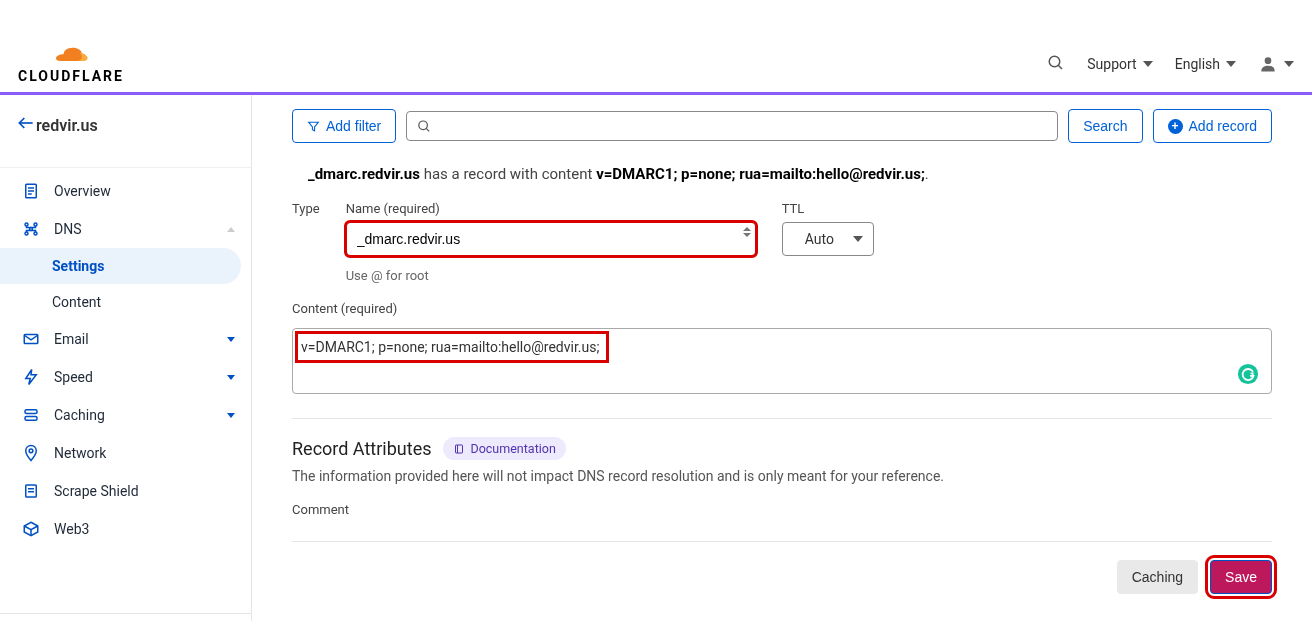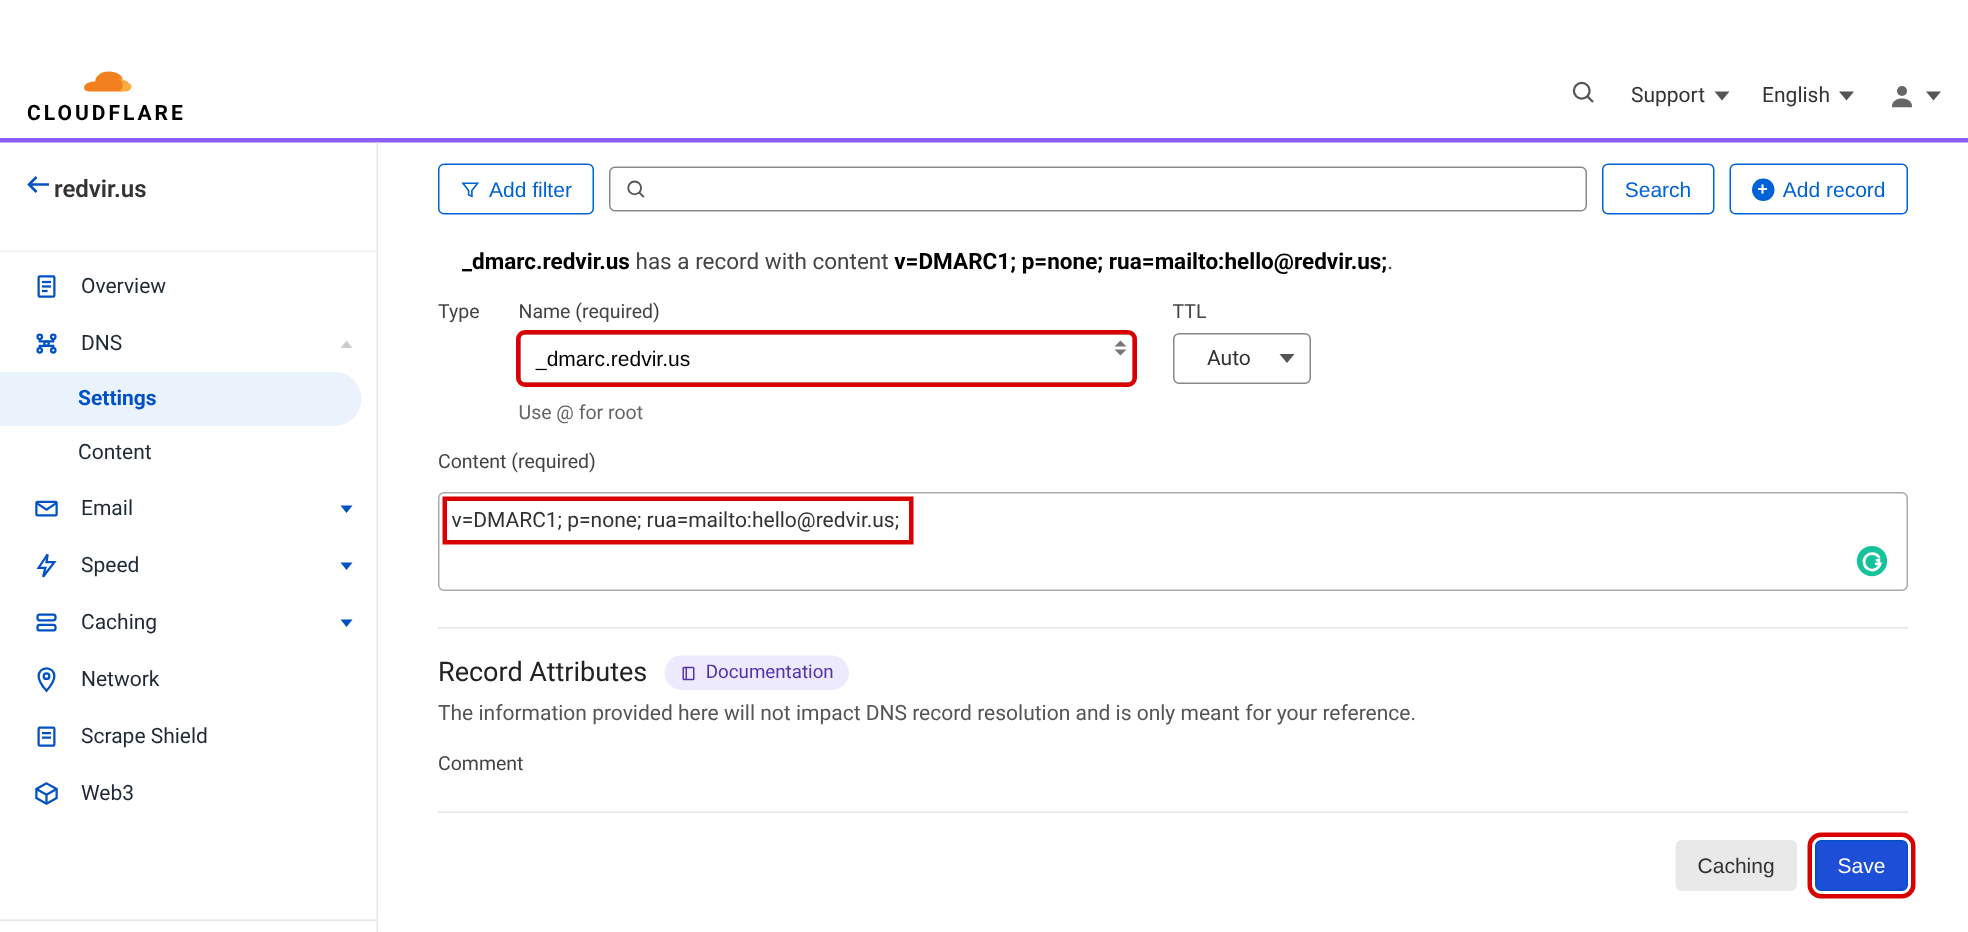--- a/index.html
+++ b/index.html
@@ -53,21 +53,21 @@
     }
     
     .main { flex:1; padding:14px 40px 10px 40px; overflow:auto; position:relative; }
     .toolbar { display:flex; align-items:center; gap:10px; margin-bottom:22px; }
     .btn {
       border:1px solid #0062d6; color:#0062d6; background:#fff; padding:8px 14px;
       border-radius:4px; font-size:14px; display:inline-flex; align-items:center; gap:6px;
       cursor:pointer;
     }
     .btn-primary {
-      background:#1d4ed8; color:#fff; border:1px solid #0051c3;
+      background:#be185d; color:#fff; border:1px solid #0051c3;
     }
     .btn-gray {
       background:#e9e9ea; color:#333; border:1px solid #e9e9ea;
     }
     .searchbox {
       flex:1; border:1px solid #888; border-radius:4px; display:flex; align-items:center; padding:6px 10px;
     }
     .searchbox input { border:none; outline:none; width:100%; font-size:14px; }
     .descline { margin-left:16px; margin-bottom:18px; font-size:15px; color:#444;}
     .descline .bold { font-weight:700; color:#000;}

